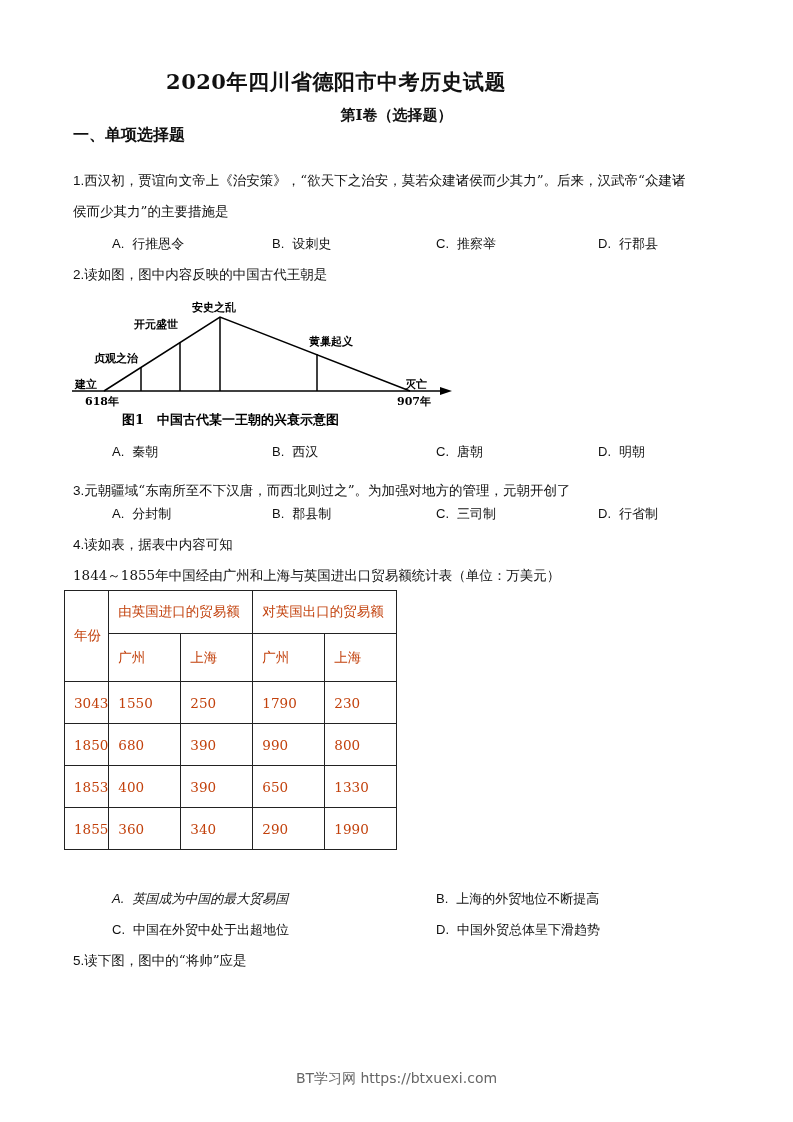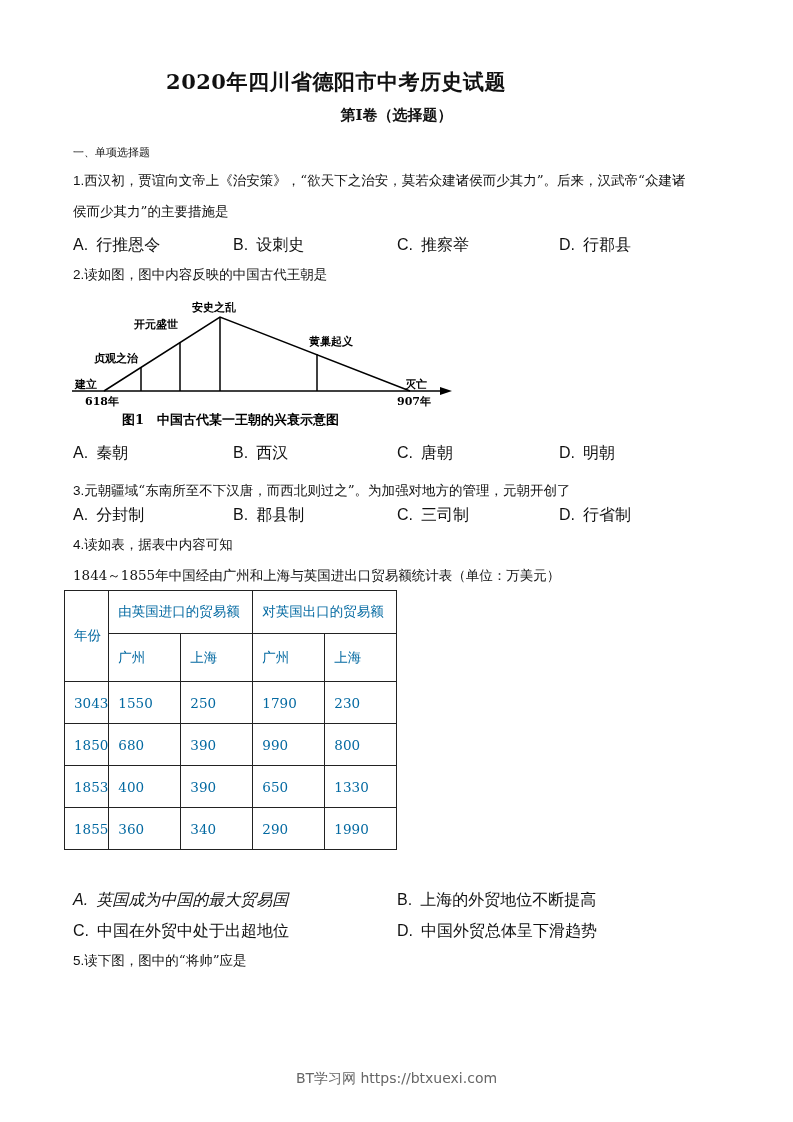--- a/index.html
+++ b/index.html
@@ -2,30 +2,30 @@
 <html><head>
 <meta charset="utf-8">
 <style>
   html, body { margin: 0; padding: 0; background: #ffffff; }
   body { width: 793px; height: 1122px; position: relative; overflow: hidden;
          font-family: "DejaVu Serif", "Liberation Serif", serif; color: #111; }
   .title { position: absolute; top: 68px; left: 0; width: 672px; text-align: center;
            font-size: 21px; font-weight: bold; letter-spacing: 0.5px; }
   .subtitle { position: absolute; top: 106px; left: 0; width: 793px; text-align: center;
               font-size: 15px; font-weight: bold; }
-  .section { position: absolute; top: 145px; left: 73px; font-size: 11px; font-weight: normal; }
+  .section { position: absolute; top: 125px; left: 73px; font-size: 16px; font-weight: bold; }
   .line { position: absolute; left: 73px; font-size: 13.5px; white-space: nowrap; }
-  .opt { position: absolute; font-size: 16px; white-space: nowrap; }
+  .opt { position: absolute; font-size: 13px; white-space: nowrap; margin-left: 39px; }
   .opt .k { font-family: "Liberation Sans", sans-serif; margin-right: 8px; }
   .qnum { font-family: "Liberation Sans", sans-serif; }
   .figure { position: absolute; left: 72px; top: 296px; width: 390px; height: 140px; }
   .figure svg { display: block; }
   table.trade { position: absolute; left: 64px; top: 590px; border-collapse: collapse;
                 font-size: 13.5px; }
-  table.trade td { border: 1px solid #222; padding: 0 0 0 9px; text-align: left; color: #0369a1; }
+  table.trade td { border: 1px solid #222; padding: 0 0 0 9px; text-align: left; color: #c2410c; }
   .footer { position: absolute; top: 1070px; left: 0; width: 793px; text-align: center;
             font-family: "DejaVu Sans", sans-serif; font-size: 14px; color: #666; }
 </style>
 </head>
 <body>
 
 <div class="title">2020年四川省德阳市中考历史试题</div>
 <div class="subtitle">第Ⅰ卷（选择题）</div>
 <div class="section">一、单项选择题</div>
 

